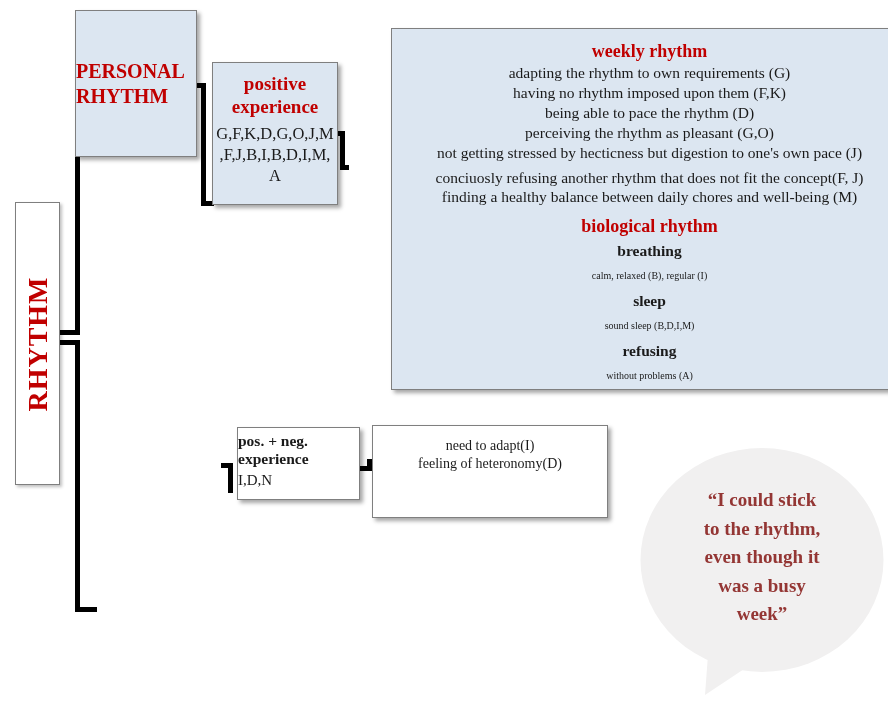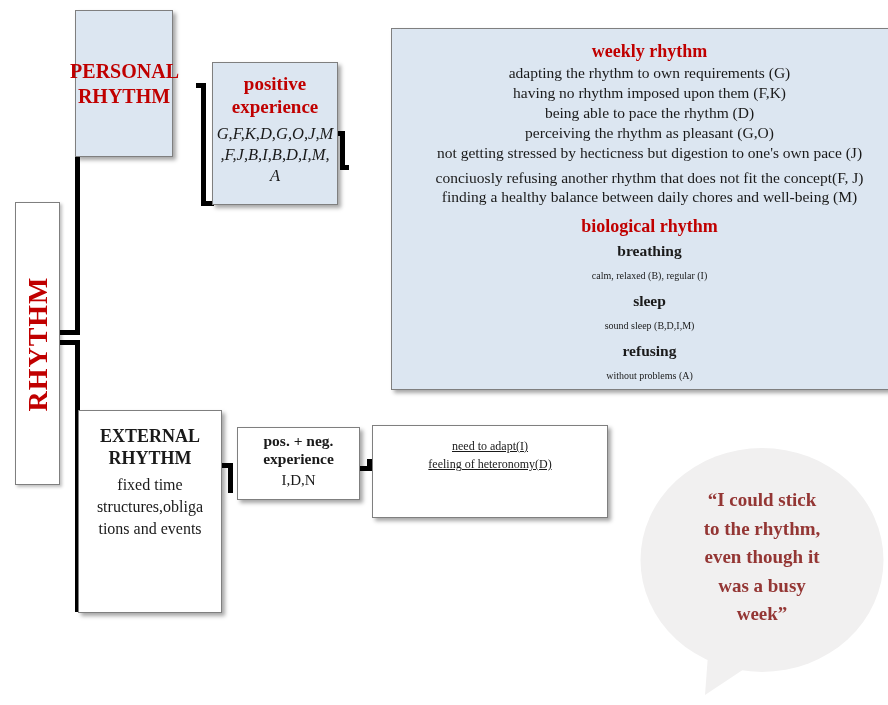--- a/index.html
+++ b/index.html
@@ -22,46 +22,46 @@
 
   .line{position:absolute;background:var(--connector_black);}
 
   .lines{white-space:pre-line;}
 
   
   .rhythm-box{left:15px;top:202px;width:45px;height:283px;display:flex;align-items:center;justify-content:center;box-shadow:2px 2px 3px rgba(0,0,0,0.25);}
   .rhythm-box span{transform:rotate(-90deg);white-space:nowrap;font-size:28px;font-weight:bold;
        color:var(--accent_red);letter-spacing:1px;}
 
-  .personal-box{left:75px;top:10px;width:98px;height:147px;display:flex;align-items:center;justify-content:center;text-align:center;}
+  .personal-box{left:75px;top:10px;width:122px;height:147px;display:flex;align-items:center;justify-content:center;}
   .personal-box .title{font-size:20px;font-weight:bold;color:var(--accent_red);line-height:25px;}
 
   .positive-box{left:212px;top:62px;width:126px;height:143px;text-align:center;padding-top:9px;}
   .positive-box .title{font-size:19px;font-weight:bold;color:var(--accent_red);line-height:23px;}
-  .positive-box .codes{font-size:16.5px;line-height:21px;margin-top:5px;font-style:italic;}
+  .positive-box .codes{font-size:16.5px;line-height:21px;margin-top:5px;}
 
   .main-box{left:347px;top:28px;width:517px;height:362px;text-align:center;padding-top:10px;margin-left:44px;}
   .main-box .section-title{font-size:18px;font-weight:bold;color:var(--accent_red);line-height:24px;}
   .main-box .item{font-size:15.5px;line-height:20px;}
   .main-box .item.para{line-height:19px;}
   .main-box .spacer{height:5px;}
   .main-box .bio-title{margin-top:8px;}
   .main-box .bio-label{font-size:15.5px;font-weight:bold;line-height:25px;}
   .main-box .bio-text{font-size:10px;line-height:25px;}
 
   .external-box{left:78px;top:410px;width:144px;height:203px;text-align:center;padding-top:14px;}
   .external-box .title{font-size:18px;font-weight:bold;line-height:22px;}
   .external-box .desc{font-size:16px;line-height:22px;margin-top:5px;}
 
-  .posneg-box{left:237px;top:427px;width:123px;height:73px;text-align:center;padding-top:4px;}
+  .posneg-box{left:237px;top:427px;width:123px;height:73px;padding-top:4px;}
   .posneg-box .title{font-size:15.5px;font-weight:bold;line-height:18px;}
   .posneg-box .codes{font-size:15px;line-height:18px;margin-top:3px;}
 
   .need-box{left:372px;top:425px;width:236px;height:93px;text-align:center;padding-top:11px;}
-  .need-box .nline{font-size:12px;line-height:18px;text-decoration:underline;}
+  .need-box .nline{font-size:14px;line-height:18px;}
   .need-box .nline.gap{margin-top:7px;}
 
   .bubble-wrap{position:absolute;left:640px;top:448px;width:244px;height:252px;}
   .bubble-wrap svg{position:absolute;left:0;top:0;}
   .quote{position:absolute;left:660px;top:486px;width:204px;text-align:center;
          font-size:19px;font-weight:bold;color:var(--quote_red);line-height:28.5px;}
 </style>
 </head>
 <body>
 
@@ -115,26 +115,20 @@
     <div class="item para">finding a healthy balance between daily chores and well-being (M)</div>
     <div class="section-title bio-title">biological rhythm</div>
     <div class="bio-label">breathing</div>
     <div class="bio-text">calm, relaxed (B), regular (I)</div>
     <div class="bio-label">sleep</div>
     <div class="bio-text">sound sleep (B,D,I,M)</div>
     <div class="bio-label">refusing</div>
     <div class="bio-text">without problems (A)</div>
   </div>
 
-  <div class="box white external-box">
-    <div class="title">EXTERNAL RHYTHM</div>
-    <div class="desc lines">fixed time
-structures,obliga
-tions and events</div>
-  </div>
 
   <div class="box white posneg-box">
     <div class="title">pos. + neg. experience</div>
     <div class="codes">I,D,N</div>
   </div>
 
   <div class="box white need-box">
     <div class="nline">need to adapt(I)</div>
     <div class="nline">feeling of heteronomy(D)</div>
   </div>

